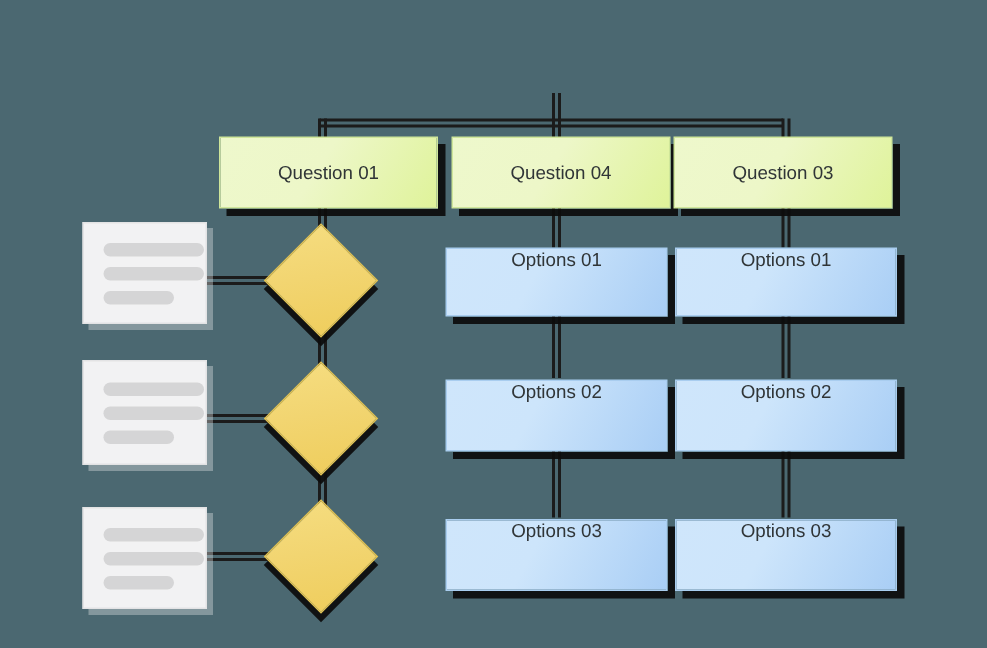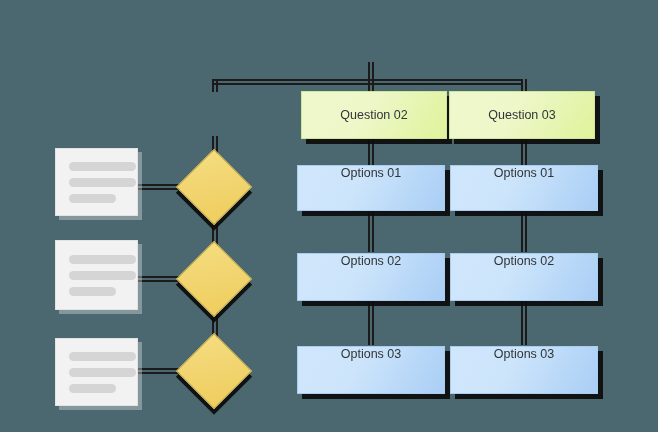--- a/index.html
+++ b/index.html
@@ -129,22 +129,25 @@
 
   <div class="conn conn-v" style="left:368px; top:136px; height:29px;"></div>
   <div class="conn conn-v" style="left:368px; top:208px; height:44px;"></div>
   <div class="conn conn-v" style="left:368px; top:299px; height:46px;"></div>
 
   <div class="conn conn-v" style="left:521px; top:136px; height:29px;"></div>
   <div class="conn conn-v" style="left:521px; top:208px; height:44px;"></div>
   <div class="conn conn-v" style="left:521px; top:299px; height:46px;"></div>
 
 
+  <div class="qbox" style="left:146px; top:91px; width:144px; height:46px;">
+    <span>Question 01</span>
+  </div>
   <div class="qbox" style="left:301px; top:91px; width:144px; height:46px;">
-    <span>Question 02</span>
+    <span>Question 04</span>
   </div>
   <div class="qbox" style="left:449px; top:91px; width:144px; height:46px;">
     <span>Question 03</span>
   </div>
 
   <div class="obox" style="left:297px; top:165px; width:146px; height:44px;">
     <span>Options 01</span>
   </div>
   <div class="obox" style="left:297px; top:253px; width:146px; height:46px;">
     <span>Options 02</span>

